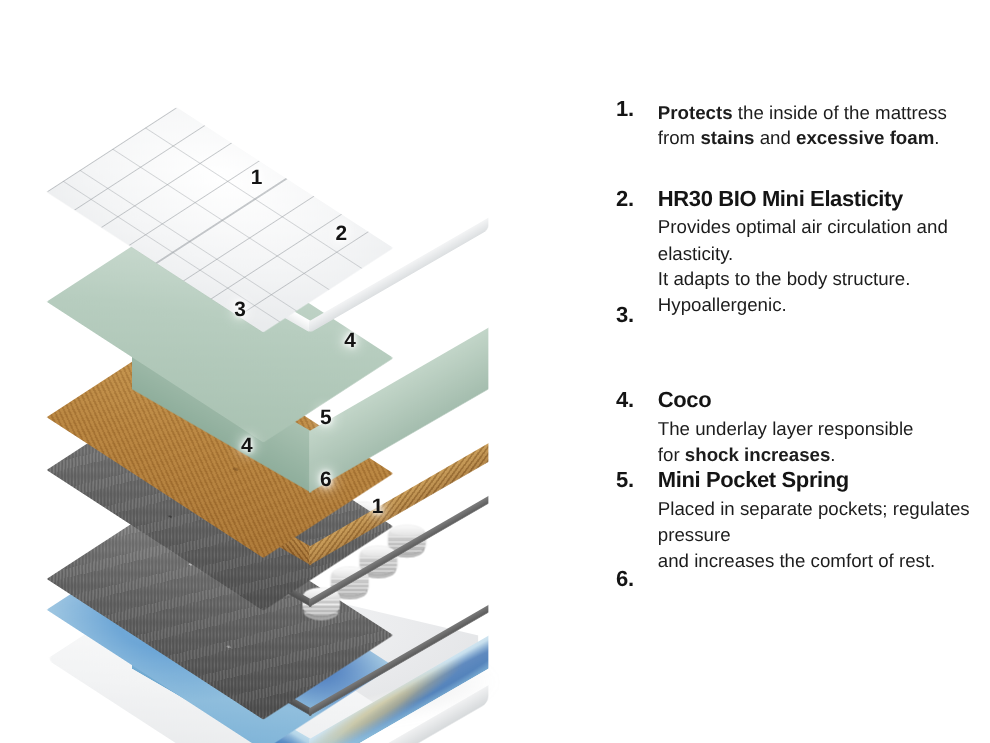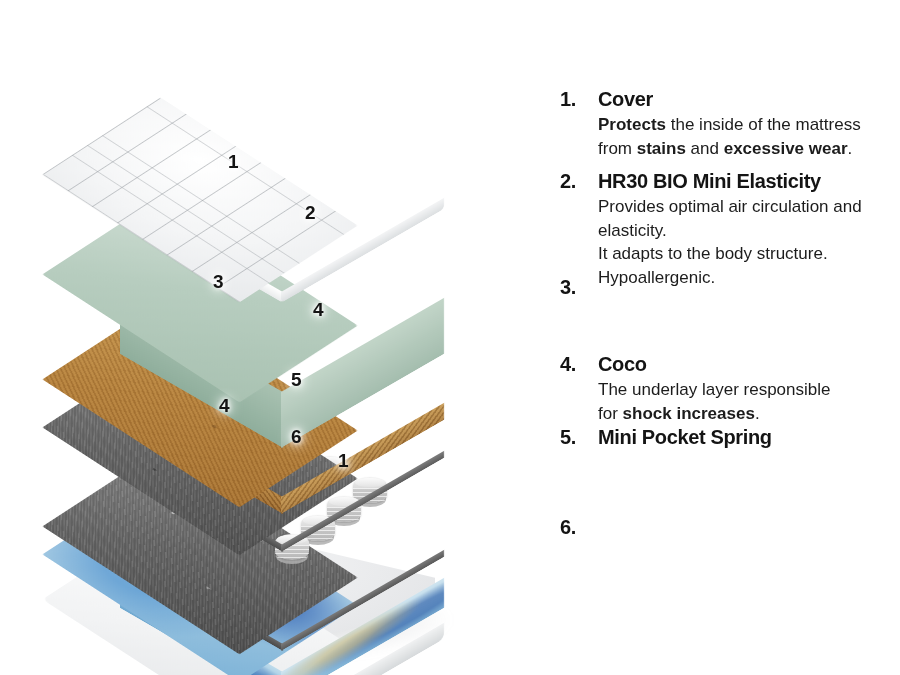--- a/index.html
+++ b/index.html
@@ -284,22 +284,21 @@
         <div class="lbl" style="left: 164px; top: 311px;">4</div>
         <div class="lbl" style="left: 236px; top: 342px;">6</div>
         <div class="lbl" style="left: 283px; top: 366px;">1</div>
       </div>
   </div>
 
   <div id="list">
       <div class="item" style="top: 0px;">
         <div class="num">1.</div>
         <div class="body">
-          <div class="ttl">Cover</div>
-          <div class="desc"><b>Protects</b> the inside of the mattress<br>from <b>stains</b> and <b>excessive wear</b>.</div>
+          <div class="desc"><b>Protects</b> the inside of the mattress<br>from <b>stains</b> and <b>excessive foam</b>.</div>
         </div>
       </div>
       <div class="item" style="top: 82px;">
         <div class="num">2.</div>
         <div class="body">
           <div class="ttl">HR30 BIO Mini Elasticity</div>
           <div class="desc">Provides optimal air circulation and elasticity.<br>It adapts to the body structure. Hypoallergenic.</div>
         </div>
       </div>
       <div class="item" style="top: 188px;">
@@ -309,20 +308,21 @@
         <div class="num">4.</div>
         <div class="body">
           <div class="ttl">Coco</div>
           <div class="desc">The underlay layer responsible<br>for <b>shock increases</b>.</div>
         </div>
       </div>
       <div class="item" style="top: 338px;">
         <div class="num">5.</div>
         <div class="body">
           <div class="ttl">Mini Pocket Spring</div>
+          <div class="desc">Placed in separate pockets; regulates pressure<br>and increases the comfort of rest.</div>
         </div>
       </div>
       <div class="item" style="top: 428px;">
         <div class="num">6.</div>
       </div>
     </div>
 
 </div>
 
 </body></html>

